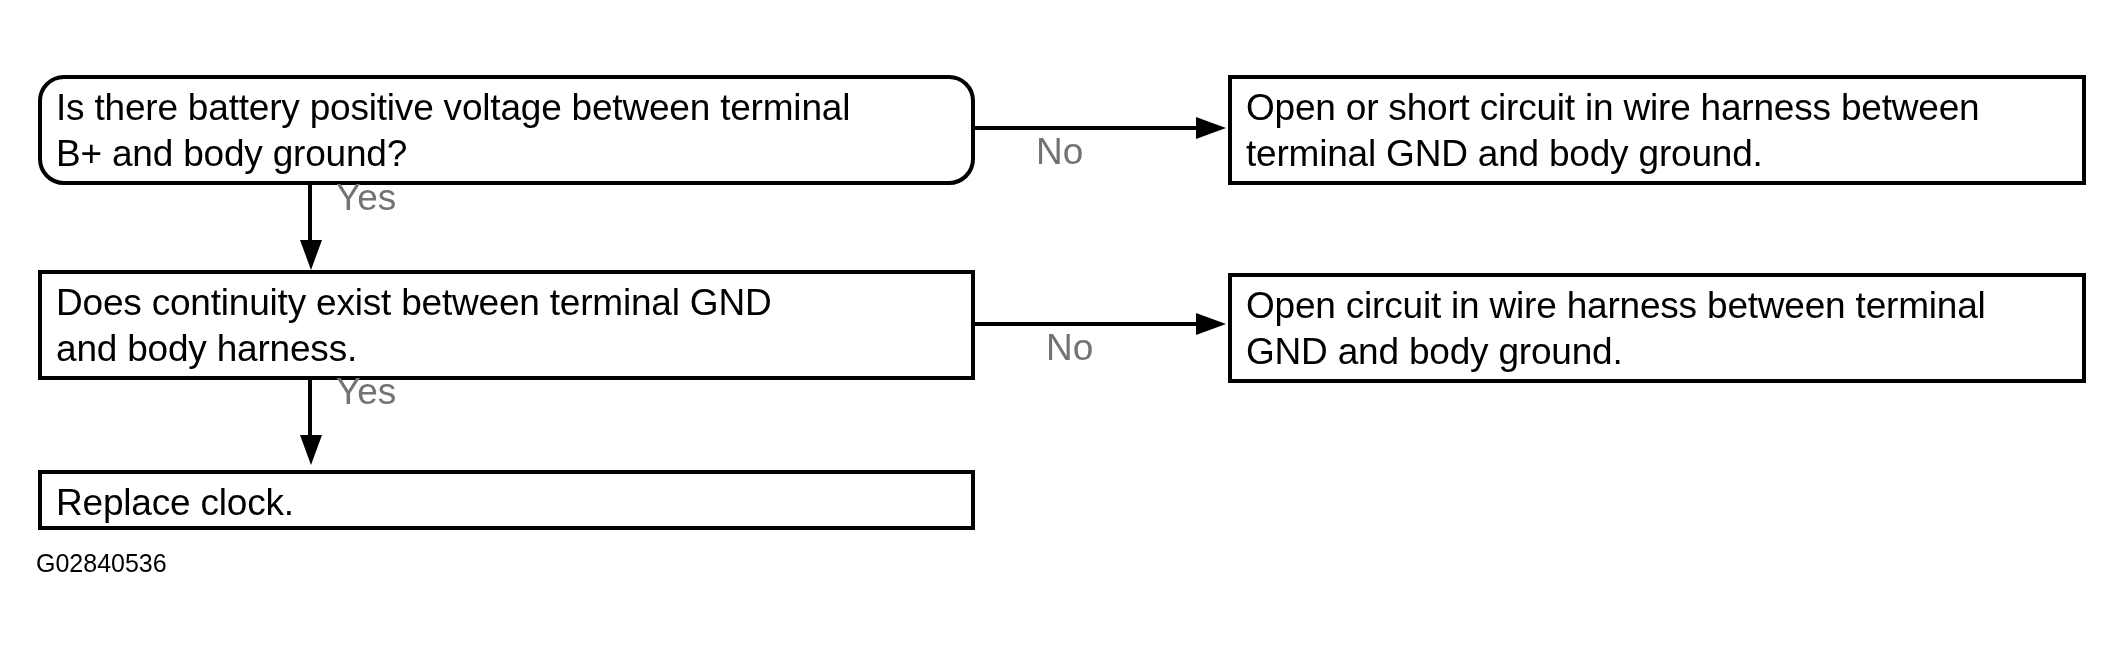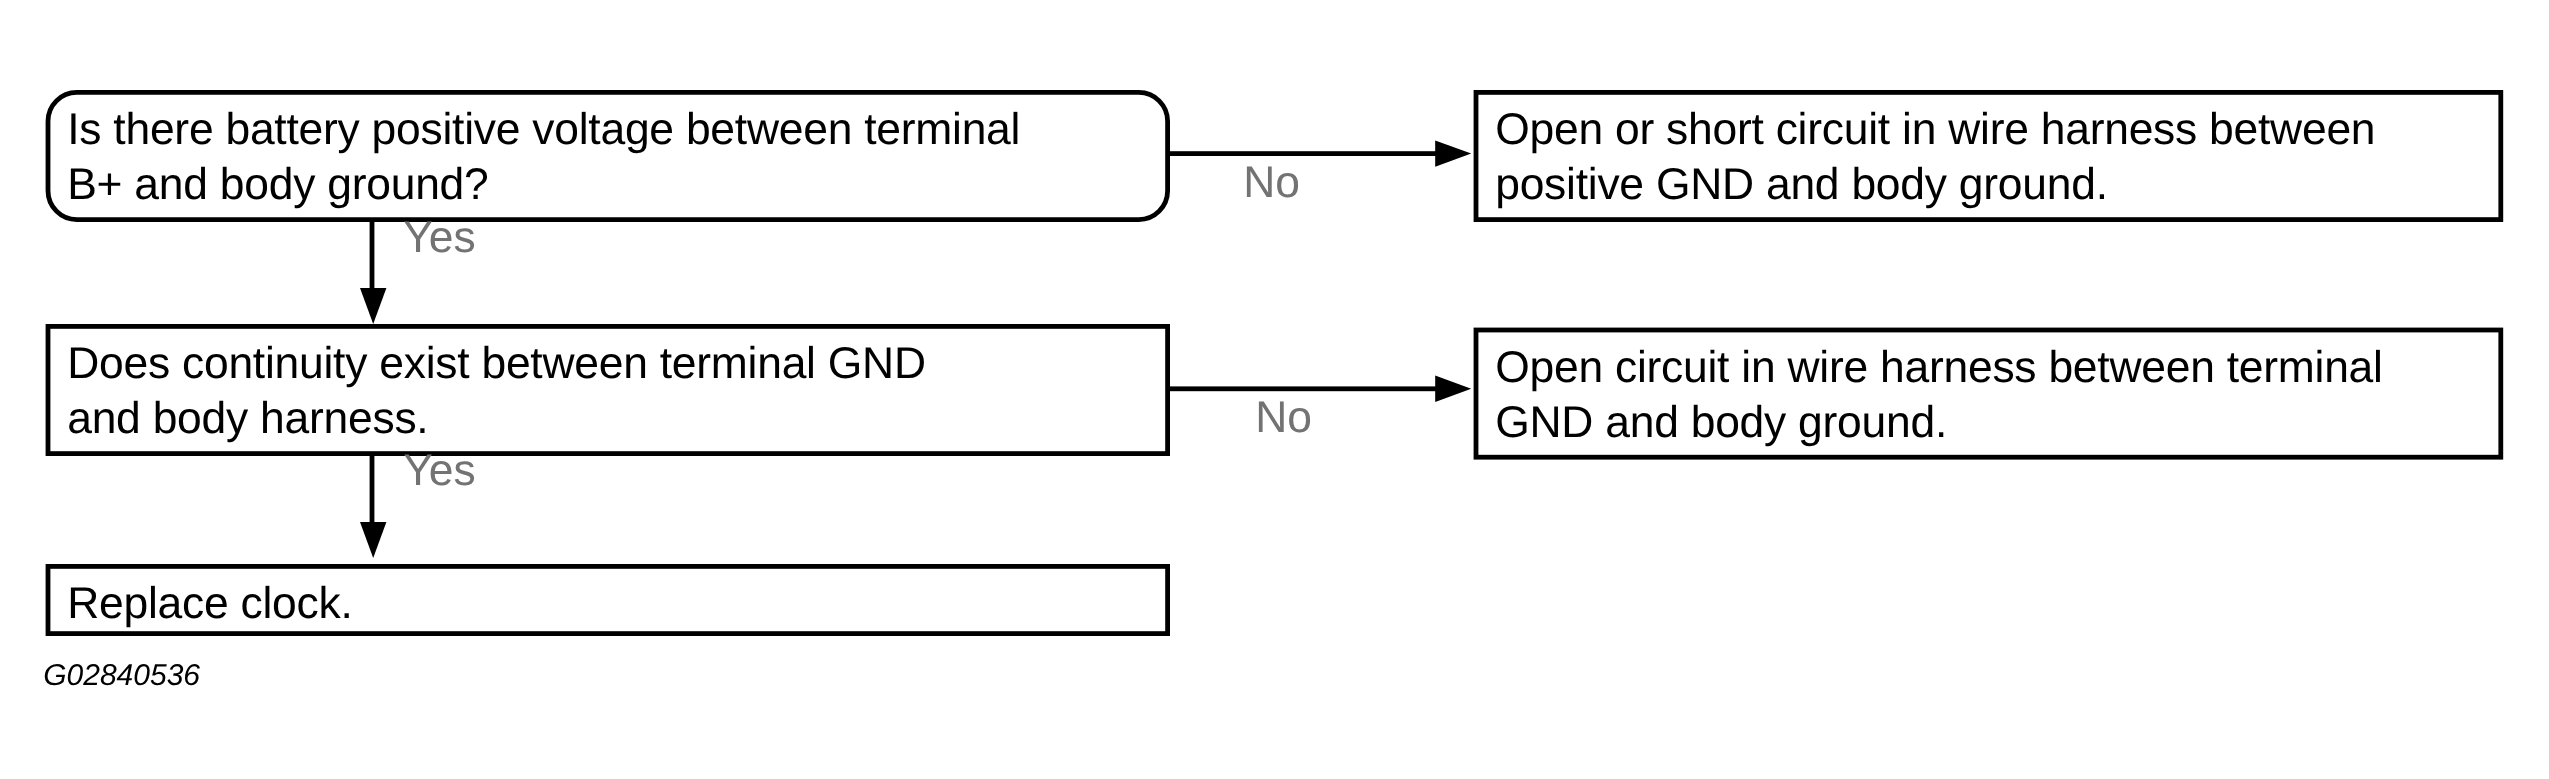--- a/index.html
+++ b/index.html
@@ -70,21 +70,20 @@
   }
   .fig-id {
     position: absolute;
     left: 36px;
     top: 548px;
     color: #000000;
     font-size: 25px;
     line-height: 30px;
     font-family: "Liberation Sans", sans-serif;
     white-space: nowrap;
-    font-style: italic;
   }
 
   
   .h1-line  { left: 975px; top: 126px; width: 222px; }
   .h1-arrow { left: 1196px; top: 117px; }
   .h1-label { left: 1036px; top: 132px; }
 
   
   .h2-line  { left: 975px; top: 322px; width: 222px; }
   .h2-arrow { left: 1196px; top: 313px; }
@@ -107,21 +106,21 @@
 
   <div class="node node-q1">Is there battery positive voltage between terminal
 B+ and body ground?</div>
 
   <div class="node node-q2">Does continuity exist between terminal GND
 and body harness.</div>
 
   <div class="node node-end">Replace clock.</div>
 
   <div class="node node-r1">Open or short circuit in wire harness between
-positive GND and body ground.</div>
+terminal GND and body ground.</div>
 
   <div class="node node-r2">Open circuit in wire harness between terminal
 GND and body ground.</div>
 
   <div class="edge">
     <div class="edge-line-h h1-line"></div>
     <div class="arrow-right h1-arrow"></div>
     <div class="edge-label h1-label">No</div>
   </div>
 

